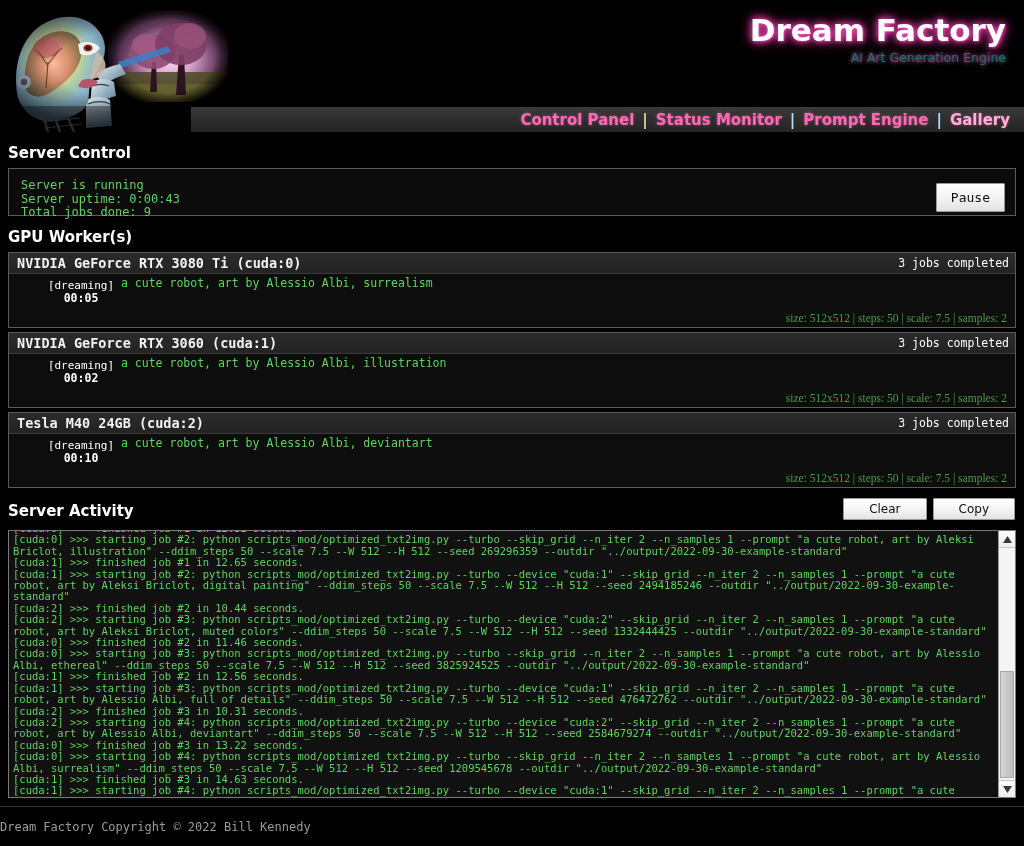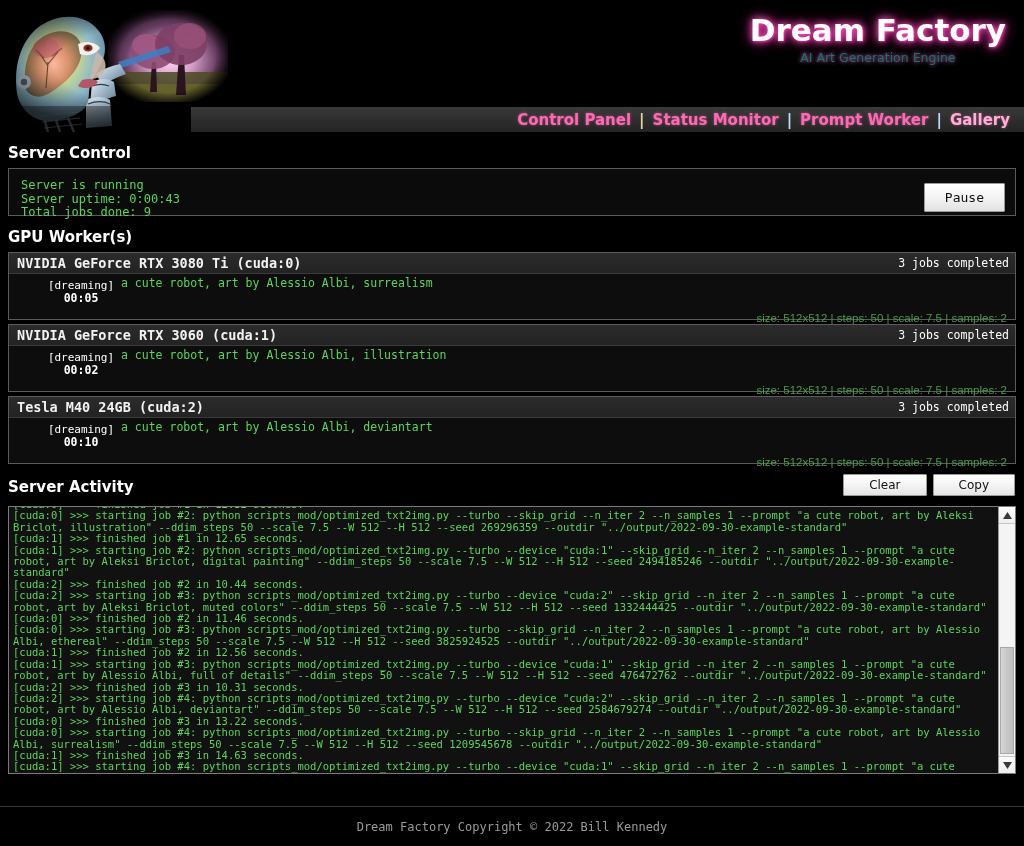--- a/index.html
+++ b/index.html
@@ -20,21 +20,21 @@
     height: 132px;
     background: #000;
     overflow: hidden;
   }
   .header-art {
     position: absolute; left: 0; top: 0; width: 520px; height: 132px;
   }
   .brand {
     position: absolute;
     right: 18px; top: 12px;
-    text-align: center;
+    text-align: right;
   }
   .brand-title {
     font-family: "DejaVu Sans", sans-serif;
     font-weight: bold;
     font-size: 31px;
     color: #ffffff;
     letter-spacing: 0px;
     line-height: 36px;
     text-shadow: 0 0 7px #ff5fc8, 0 0 14px #ff2ea8, 1px 1px 2px #b0006b;
   }
@@ -104,33 +104,33 @@
     white-space: pre;
   }
   .pause-btn {
     position: absolute;
     right: 10px; top: 14px;
     background: linear-gradient(to bottom, #ffffff 0%, #f2f2f2 55%, #e2e2e2 100%);
     border: 1px solid #9a9a9a;
     color: #111;
     font-family: "DejaVu Sans Mono", monospace;
     font-size: 13px;
-    padding: 6px 20px;
+    padding: 6px 14px;
     cursor: pointer;
     border-radius: 1px;
   }
 
   
   .workers { margin: 0 8px; }
   .worker {
     border: 1px solid #5b5b5b;
     background: #0d0d0d;
     margin-bottom: 4px;
     position: relative;
-    height: 68px;
+    height: 76px;
   }
   .worker-head {
     background: linear-gradient(to bottom, #2b2b2b 0%, #232323 100%);
     height: 21px;
     display: flex;
     align-items: center;
     justify-content: space-between;
     padding: 0 6px 0 8px;
     border-bottom: 1px solid #3a3a3a;
   }
@@ -160,21 +160,21 @@
   .worker-prompt {
     position: absolute;
     left: 112px; top: 2px;
     font-family: "DejaVu Sans Mono", monospace;
     font-size: 11.5px;
     color: #5fd35f;
   }
   .worker-params {
     position: absolute;
     right: 8px; bottom: 3px;
-    font-family: Liberation Sans, sans-serif;
+    font-family: Liberation Serif, serif;
     font-size: 11.5px;
     color: #4e9b4e;
   }
 
   
   .activity-head {
     position: relative;
     height: 28px;
     margin-top: 10px;
   }
@@ -241,21 +241,21 @@
     cursor: pointer;
   }
 
   
   .footer {
     position: absolute;
     left: 0; bottom: 0;
     width: 1024px;
     height: 40px;
     border-top: 1px solid #3a3a3a;
-    display: flex; align-items: center; justify-content: center;
+    display: flex; align-items: center; 
     background: #000;
   }
   .footer-text {
     font-family: "DejaVu Sans Mono", monospace;
     font-size: 12px;
     color: #9a9a9a;
   }
 </style>
 </head>
 <body>
@@ -361,21 +361,21 @@
     <div class="brand">
       <div class="brand-title">Dream Factory</div>
       <div class="brand-sub">AI Art Generation Engine</div>
     </div>
 
     <div class="navbar">
       <a class="nav-link" href="#">Control Panel</a>
       <span class="nav-sep">|</span>
       <a class="nav-link" href="#">Status Monitor</a>
       <span class="nav-sep blue">|</span>
-      <a class="nav-link" href="#">Prompt Worker</a>
+      <a class="nav-link" href="#">Prompt Engine</a>
       <span class="nav-sep blue">|</span>
       <a class="nav-link active" href="#">Gallery</a>
     </div>
   </div>
 
   <div class="section-title">Server Control</div>
   <div class="panel server-control">
     <div class="server-status-line">Server is running</div>
     <div class="server-status-line">Server uptime: 0:00:43</div>
     <div class="server-status-line">Total jobs done: 9</div>

